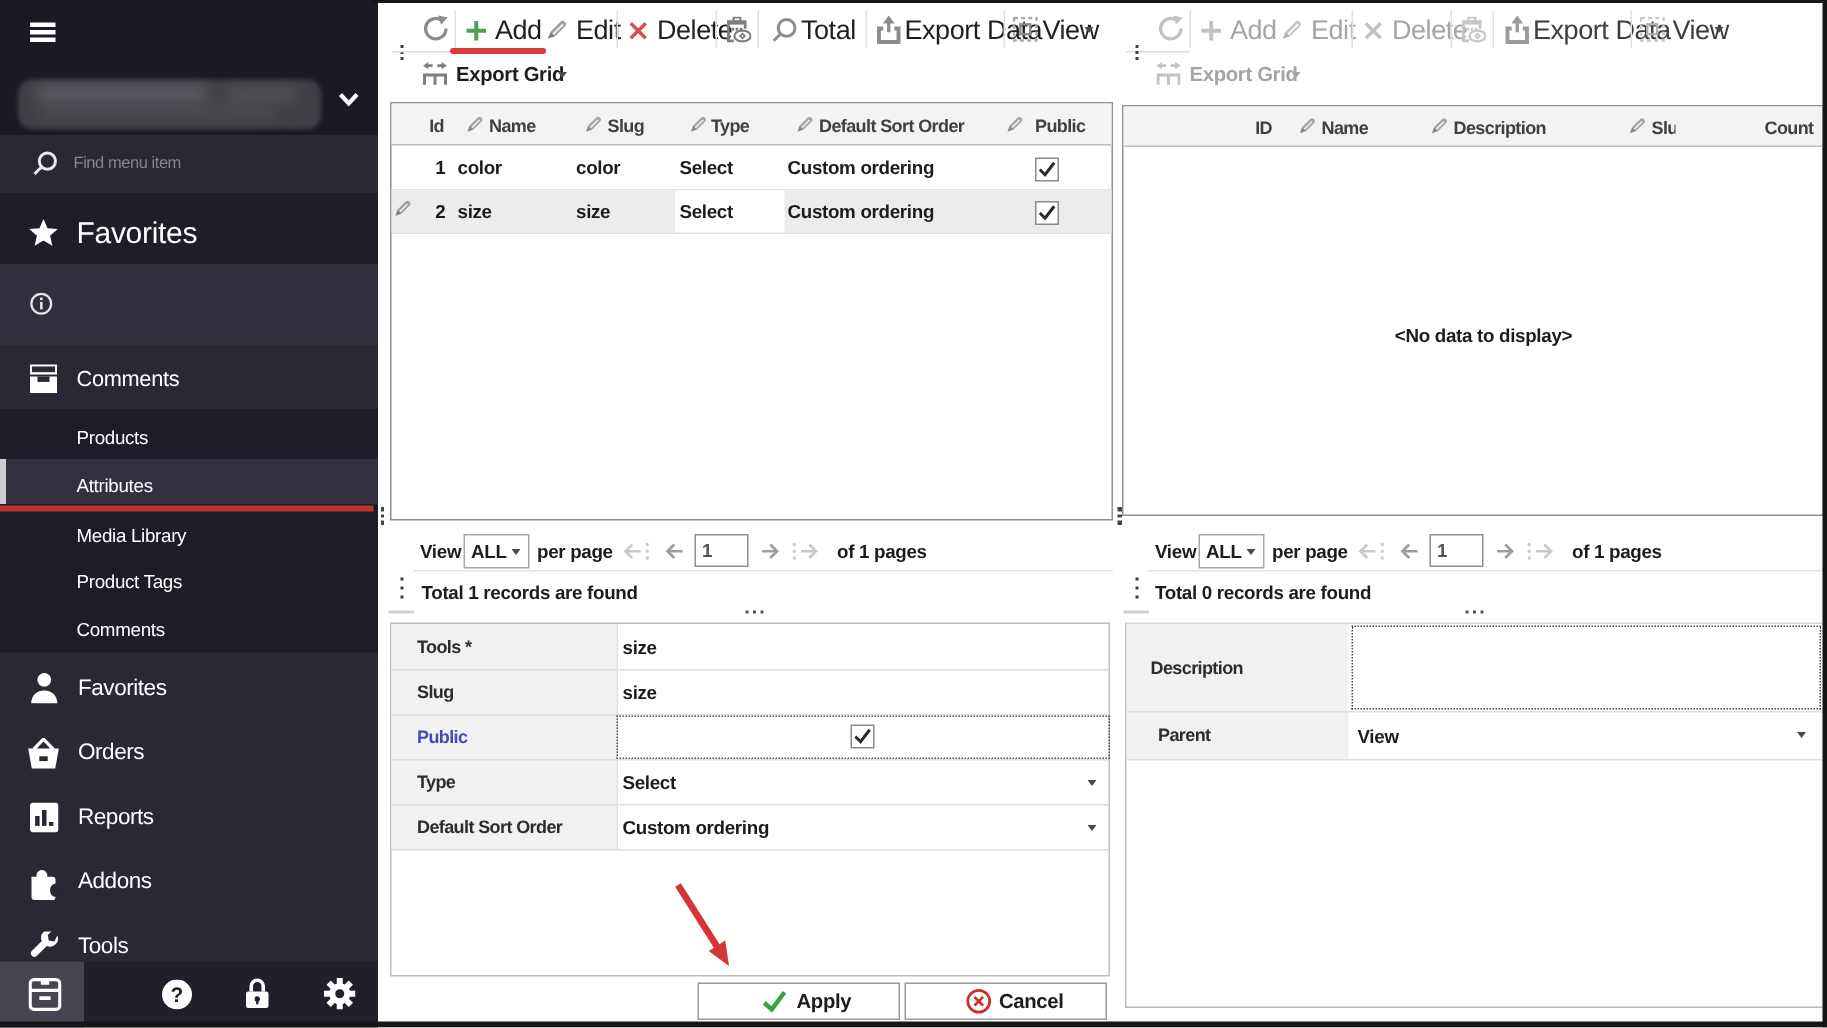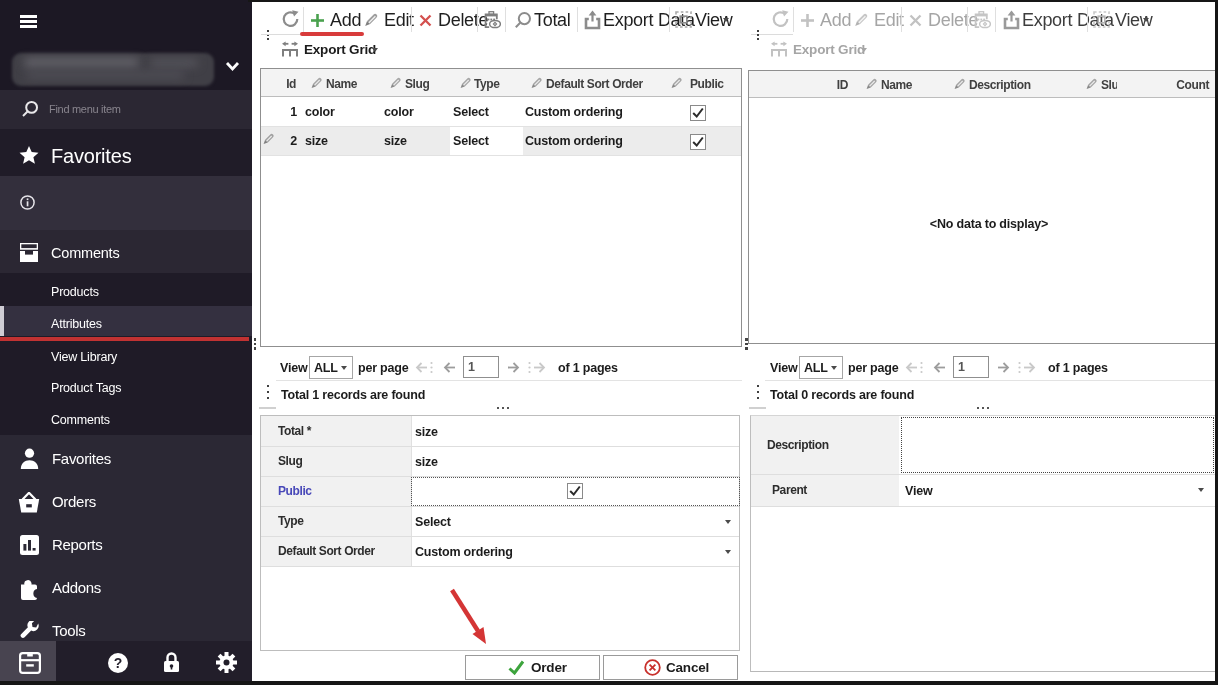--- a/index.html
+++ b/index.html
@@ -62,21 +62,21 @@
         <rect x="5" y="8" width="8" height="3.6" fill="#2b2733"></rect>
       </svg>
   <div class="sbt" style="left:51px;top:245px;font-size:14.5px;line-height:17px;letter-spacing:-0.2px;">Comments</div>
 
   <div class="ab" style="left:0;top:273px;width:252px;height:162px;background:#1f1b27;"></div>
   <div class="sbt" style="left:51px;top:284px;font-size:12.5px;line-height:16px;letter-spacing:-0.2px;">Products</div>
   <div class="ab" style="left:0;top:306px;width:252px;height:30px;background:#343040;"></div>
   <div class="ab" style="left:0;top:306px;width:4px;height:30px;background:#cfcdd4;"></div>
   <div class="sbt" style="left:51px;top:316px;font-size:12.5px;line-height:16px;letter-spacing:-0.2px;">Attributes</div>
   <div class="ab" style="left:0;top:337px;width:249px;height:4px;background:#c13232;"></div>
-  <div class="sbt" style="left:51px;top:349px;font-size:12.5px;line-height:16px;letter-spacing:-0.2px;">View Library</div>
+  <div class="sbt" style="left:51px;top:349px;font-size:12.5px;line-height:16px;letter-spacing:-0.2px;">Media Library</div>
   <div class="sbt" style="left:51px;top:380px;font-size:12.5px;line-height:16px;letter-spacing:-0.2px;">Product Tags</div>
   <div class="sbt" style="left:51px;top:412px;font-size:12.5px;line-height:16px;letter-spacing:-0.2px;">Comments</div>
 
   <div class="ab" style="left:0;top:435px;width:252px;height:206px;background:#2b2834;"></div>
   <svg class="ab" style="left:20px;top:448px;" width="19" height="21" viewBox="0 0 19 21">
         <circle cx="9.5" cy="5.2" r="4.6" fill="#fff"></circle>
         <path d="M.8 21c0-5.6 3.9-8.7 8.7-8.7s8.7 3.1 8.7 8.7z" fill="#fff"></path>
       </svg>
   <div class="sbt" style="left:52px;top:450px;font-size:15px;line-height:18px;letter-spacing:-0.3px;">Favorites</div>
   <svg class="ab" style="left:18px;top:492px;" width="22" height="21" viewBox="0 0 22 21">
@@ -310,21 +310,21 @@
     <div class="dot" style="left:507px;top:407px;background:#555;"></div>
 
 <div class="ab" style="left:260px;top:415px;width:480px;height:236px;border:1px solid #bdbdbd;background:#fff;box-sizing:border-box;"></div>
 <div class="ab" style="left:261px;top:416px;width:150px;height:150px;background:#f1f1f1;"></div>
 <div class="ab" style="left:411px;top:416px;width:1px;height:150px;background:#e0e0e0;"></div>
 <div class="ab" style="left:261px;top:446px;width:478px;height:1px;background:#dedede;"></div>
 <div class="ab" style="left:261px;top:476px;width:478px;height:1px;background:#dedede;"></div>
 <div class="ab" style="left:261px;top:506px;width:478px;height:1px;background:#dedede;"></div>
 <div class="ab" style="left:261px;top:536px;width:478px;height:1px;background:#dedede;"></div>
 <div class="ab" style="left:261px;top:566px;width:478px;height:1px;background:#dedede;"></div>
-<div class="lbl" style="left:278px;top:424px;">Total *</div>
+<div class="lbl" style="left:278px;top:424px;">Tools *</div>
 <div class="lbl" style="left:278px;top:454px;">Slug</div>
 <div class="lbl" style="left:278px;top:484px;color:#4848b8;">Public</div>
 <div class="lbl" style="left:278px;top:514px;">Type</div>
 <div class="lbl" style="left:278px;top:544px;">Default Sort Order</div>
 <div class="t" style="left:415px;top:424px;">size</div>
 <div class="t" style="left:415px;top:454px;">size</div>
 <div class="ab" style="left:411px;top:477px;width:329px;height:29px;border:1px dotted #555;box-sizing:border-box;"></div>
 <div class="ab" style="left:567px;top:483px;width:16px;height:16px;border:1px solid #8a8a8a;background:#fff;box-sizing:border-box;"></div>
 <svg class="ab" style="left:569px;top:485px;" width="12" height="12" viewBox="0 0 12 12">
       <polyline points="1.2,6 4.7,9.5 10.8,1.5" fill="none" stroke="#2b2b2b" stroke-width="2"></polyline>
@@ -336,21 +336,21 @@
 
 <svg class="ab" style="left:440px;top:580px;" width="60" height="70" viewBox="0 0 60 70">
       <line x1="12" y1="10" x2="38" y2="51" stroke="#d43535" stroke-width="4.5"></line>
       <polygon points="46,64 43.5,47 32.5,54" fill="#d43535"></polygon>
     </svg>
 
 <div class="ab" style="left:465px;top:655px;width:135px;height:25px;border:1px solid #9a9a9a;background:#fff;box-sizing:border-box;"></div>
 <svg class="ab" style="left:508px;top:660px;" width="17" height="15" viewBox="0 0 17 15">
       <polyline points="1.5,8.5 6.5,13 15,1.5" fill="none" stroke="#3da43d" stroke-width="3"></polyline>
     </svg>
-<div class="t" style="left:531px;top:660px;font-size:13.5px;">Order</div>
+<div class="t" style="left:531px;top:660px;font-size:13.5px;">Apply</div>
 <div class="ab" style="left:603px;top:655px;width:135px;height:25px;border:1px solid #9a9a9a;background:#fff;box-sizing:border-box;"></div>
 <svg class="ab" style="left:644px;top:659px;" width="17" height="17" viewBox="0 0 17 17">
       <circle cx="8.5" cy="8.5" r="7.3" fill="none" stroke="#c8302c" stroke-width="1.8"></circle>
       <line x1="5.6" y1="5.6" x2="11.4" y2="11.4" stroke="#c8302c" stroke-width="1.8"></line>
       <line x1="11.4" y1="5.6" x2="5.6" y2="11.4" stroke="#c8302c" stroke-width="1.8"></line>
     </svg>
 <div class="t" style="left:666px;top:660px;font-size:13.5px;">Cancel</div>
 
 <div class="dot" style="left:757px;top:30px;"></div>
     <div class="dot" style="left:757px;top:34px;"></div>

